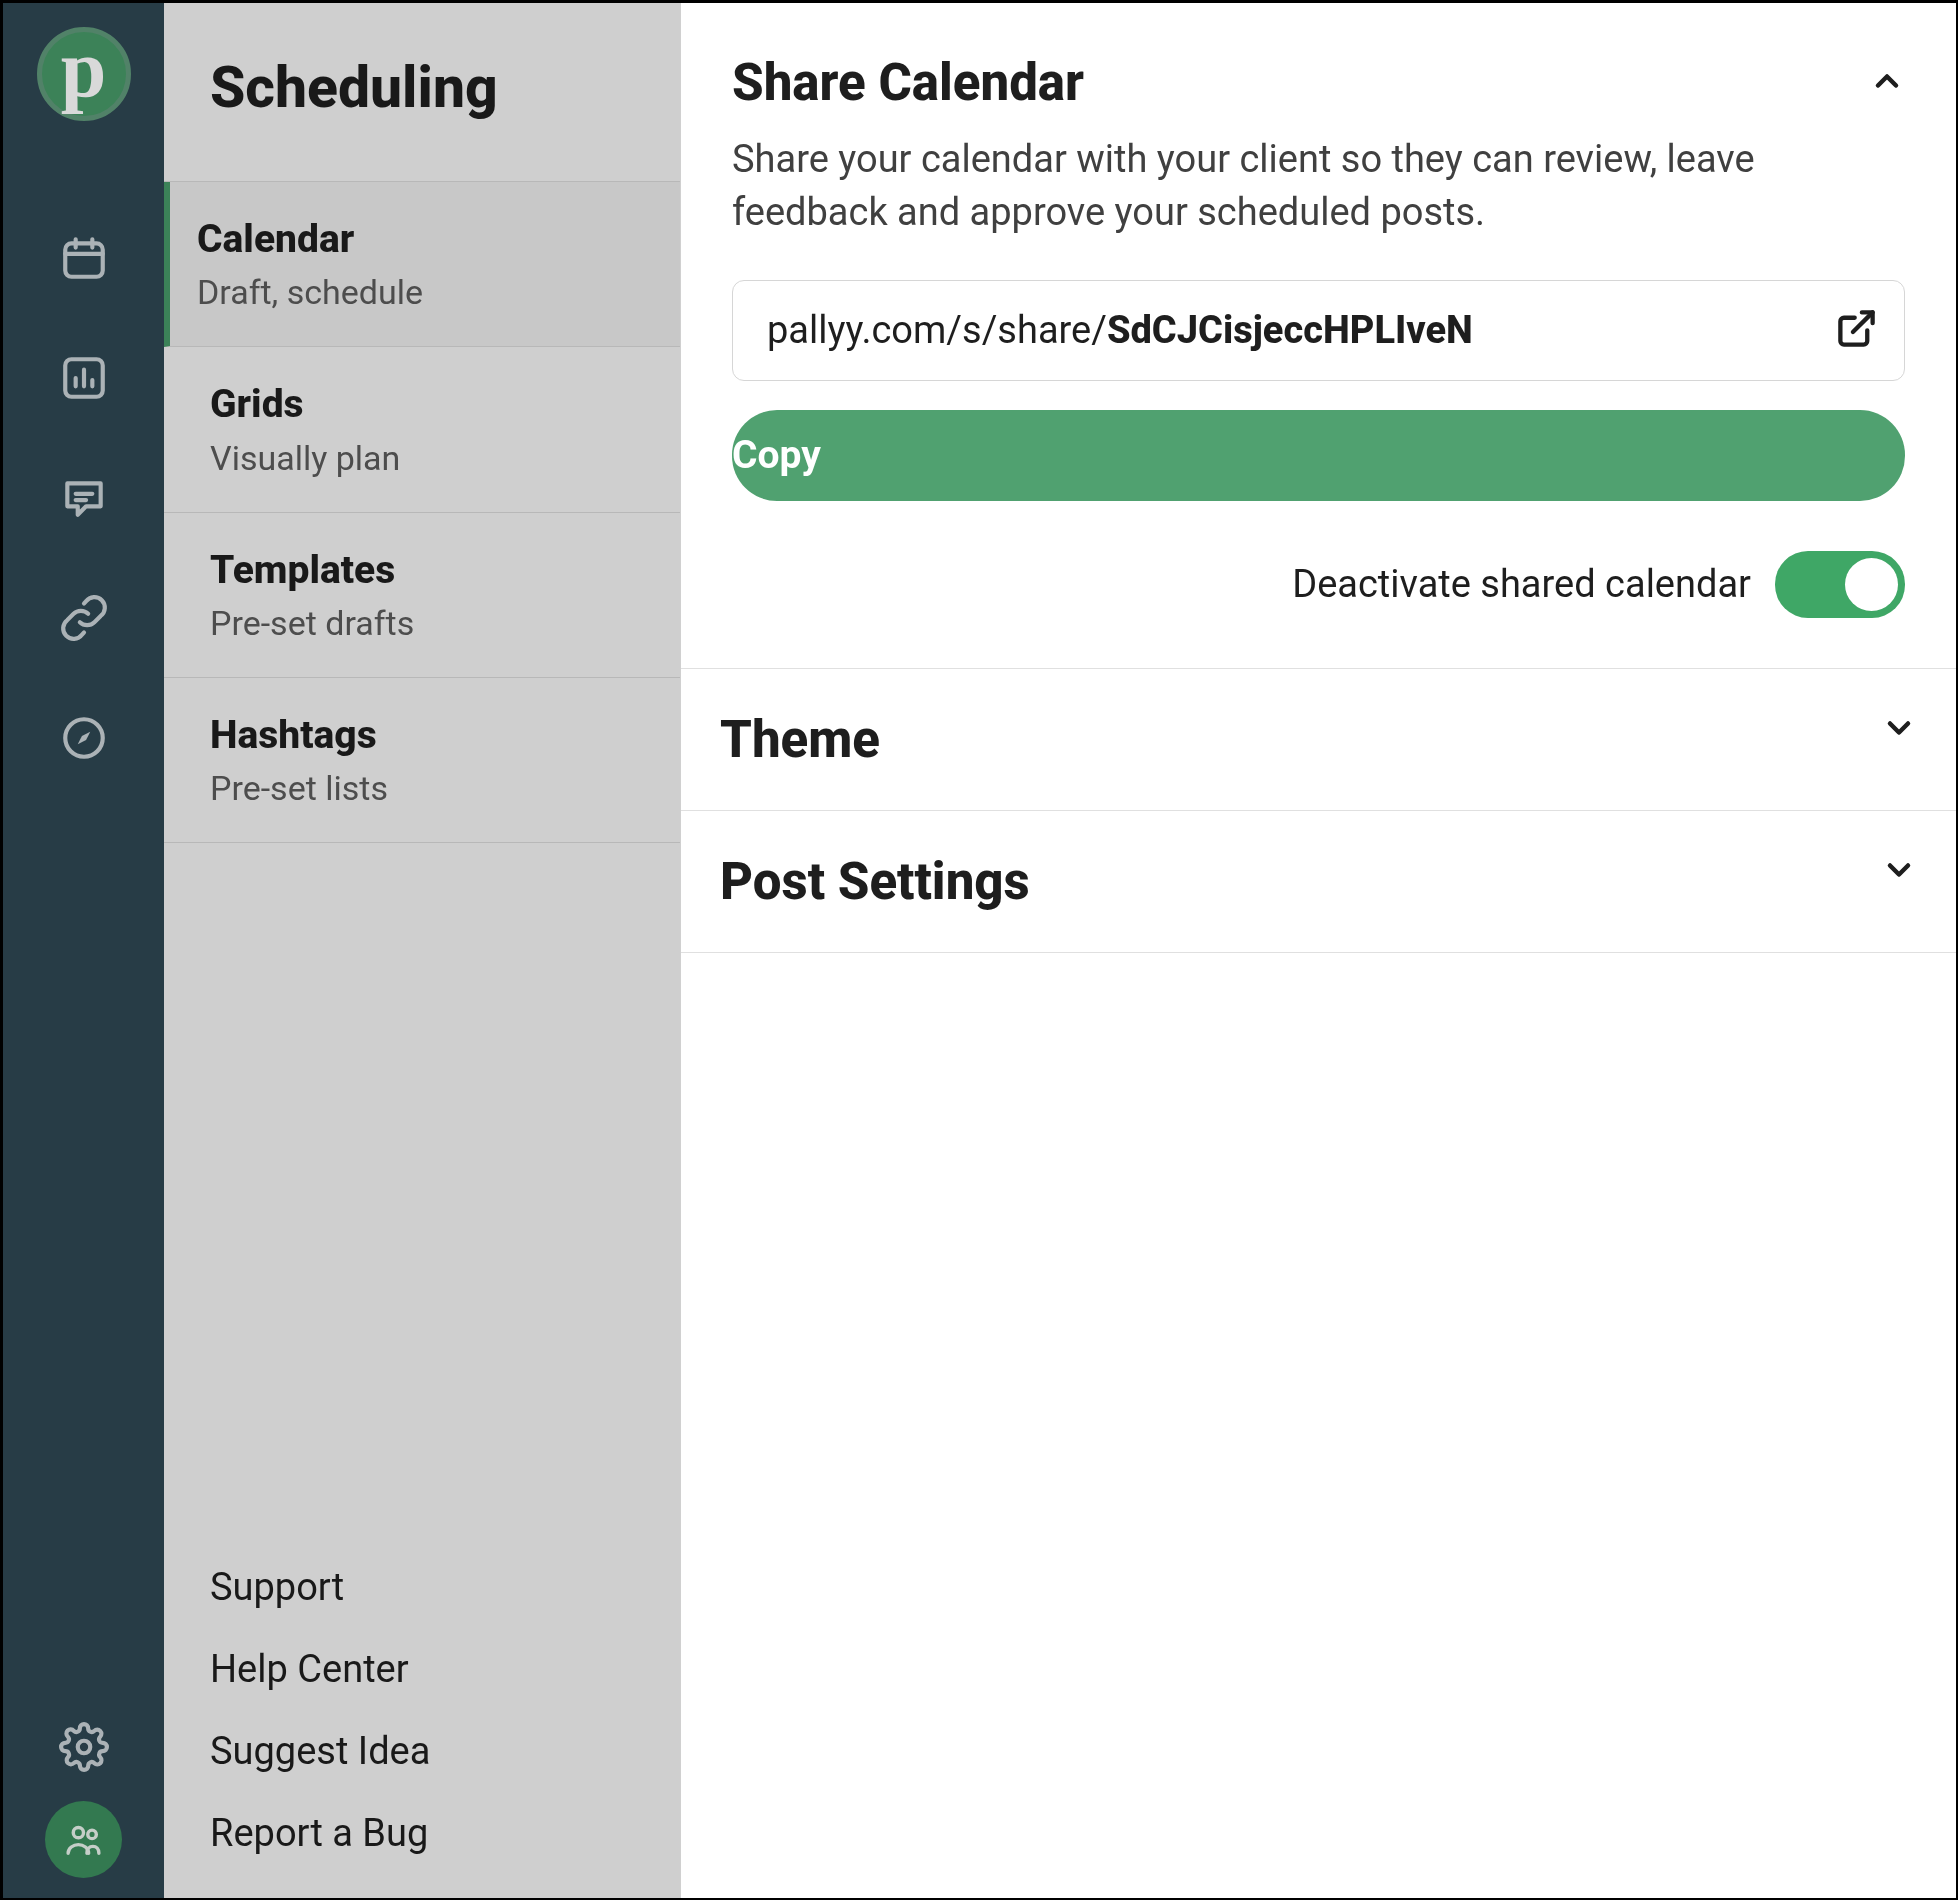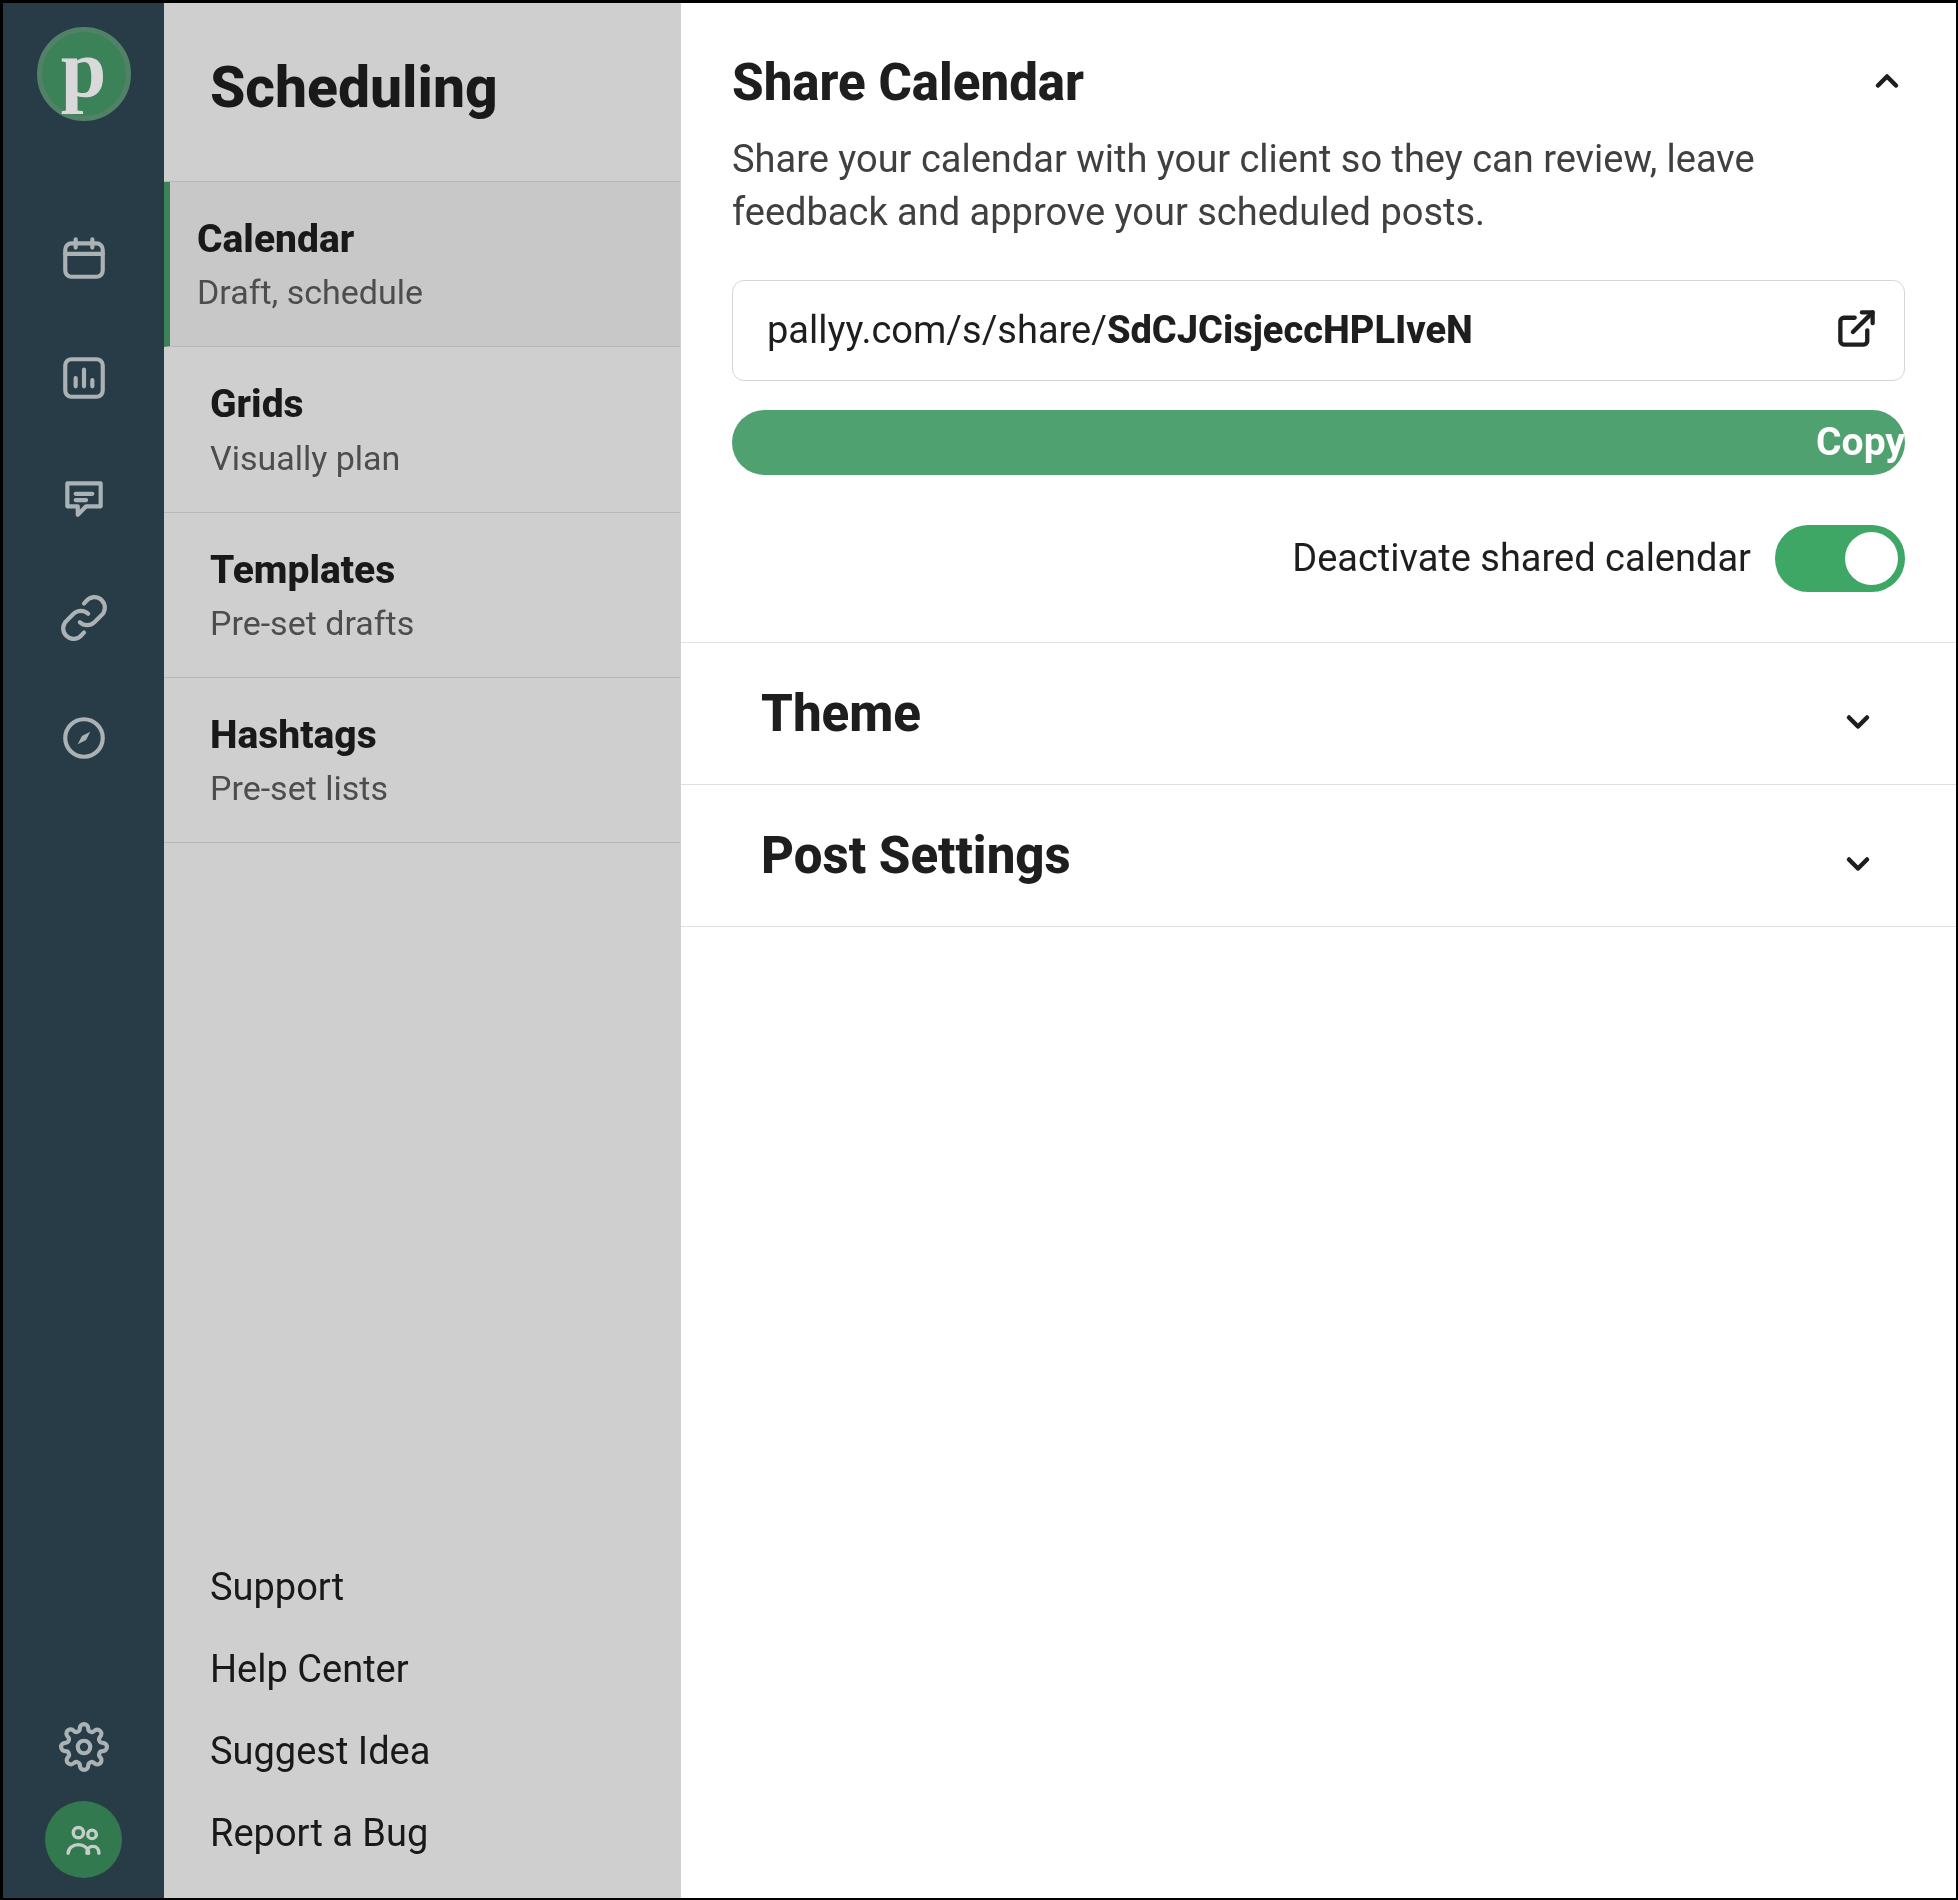--- a/index.html
+++ b/index.html
@@ -106,36 +106,36 @@
     margin-top:41px;
     border: 1.7px solid #D6D6D6; border-radius:12px;
     display:flex; align-items:center;
     padding: 0 26px 0 34px; height:101px;
   }
   .url-text { font-size:38px; color:#1E1E1E; flex:1; white-space:nowrap; overflow:hidden; text-overflow:ellipsis;}
   .url-text b { font-weight:800;}
   .ext-icon svg { width:43px; height:43px; color:#1E1E1E;}
   .copy-btn {
     margin-top:29px;
-    height: 65px; border-radius:45px;
+    height: 91px; border-radius:45px;
     background:#50A170;
-    display:flex; align-items:center; justify-content:flex-end;
+    display:flex; align-items:center; justify-content:flex-start;
     font-size:39px; font-weight:700; color:#fff;
   }
   .deact-row {
     margin-top:50px;
     display:flex; align-items:center; justify-content:flex-end; gap:24px;
   }
   .deact-row span { font-size:38px; color:#1E1E1E;}
   .toggle {
     width:130px; height:67px; border-radius:33px;
     background:#3FA766; position:relative;
   }
   .toggle .knob { position:absolute; top:6.8px; right:6.8px; width:53px; height:53px; border-radius:26.5px; background:#fff;}
-  .collapsed-section { display:flex; justify-content:space-between; align-items:flex-end; padding:41px 80px; border-bottom:0.9px solid #E0E0E0;}
+  .collapsed-section { display:flex; justify-content:space-between; align-items:flex-start; padding:41px 39px; border-bottom:0.9px solid #E0E0E0;}
   .chev svg { width:36px; height:36px; color:#1E1E1E;}
 </style>
 </head>
 <body>
 
 <div class="app">
 
   <div class="rail">
     <div class="logo-wrap">
       <span>p</span>

